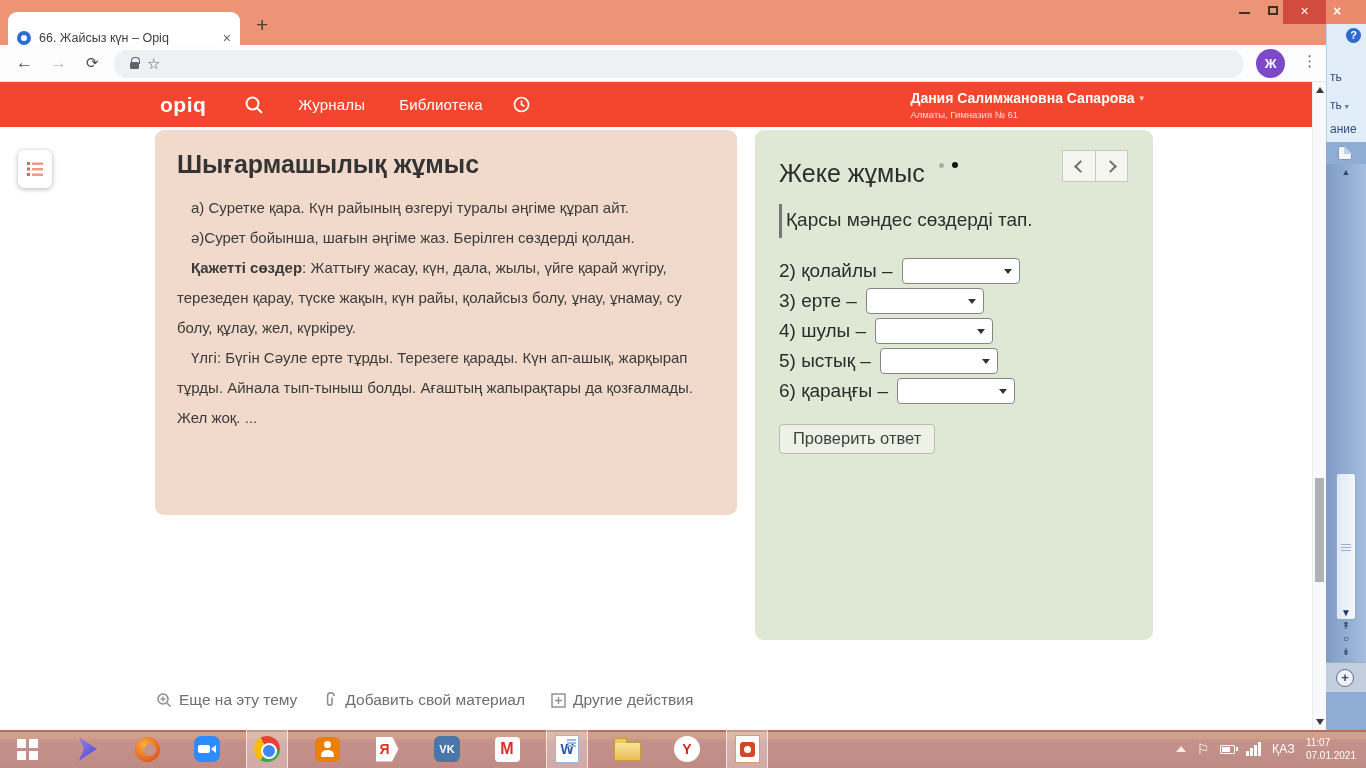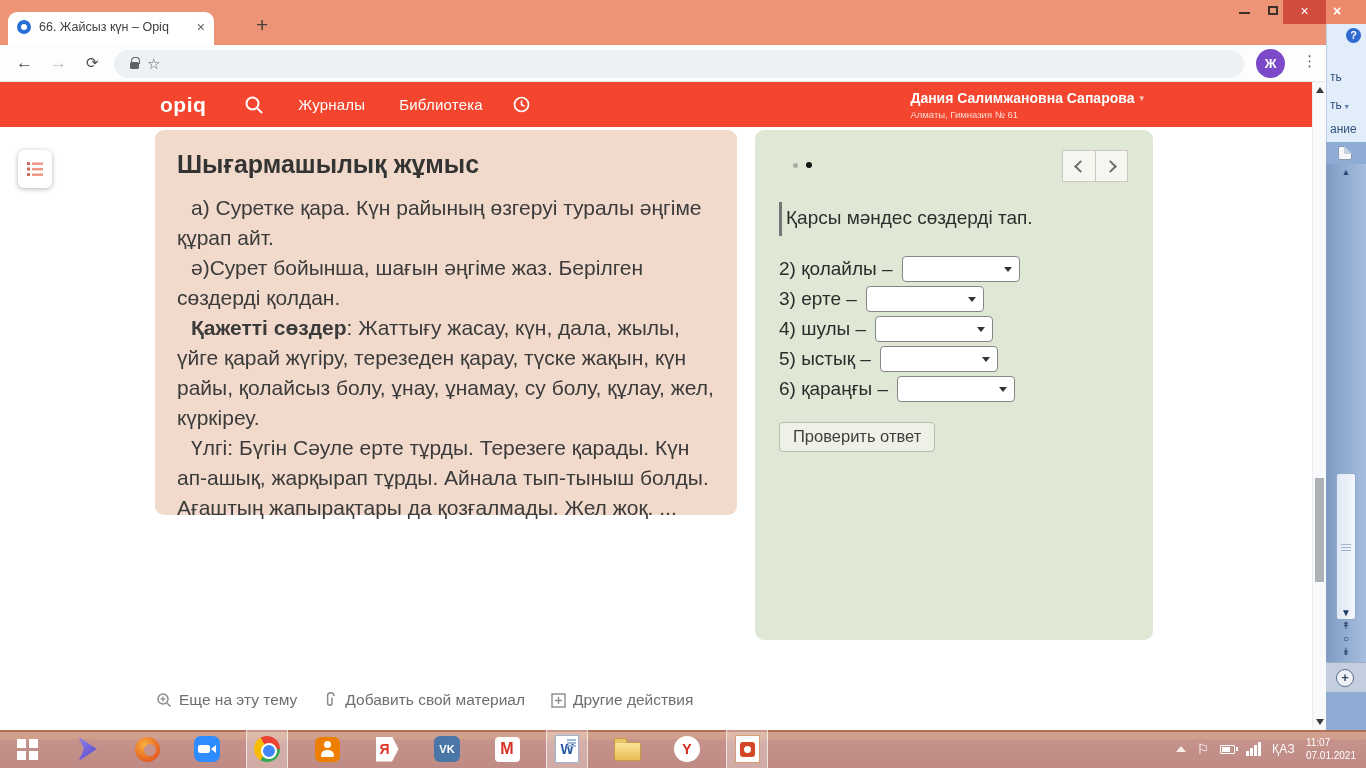--- a/index.html
+++ b/index.html
@@ -25,22 +25,22 @@
   .pp-thumb:before{content:"";position:absolute;left:4px;right:4px;top:50%;height:1px;background:#9fb2cc;box-shadow:0 -3px 0 #9fb2cc,0 3px 0 #9fb2cc;}
   .pp-navs{position:absolute;bottom:4px;left:0;right:0;display:flex;flex-direction:column;align-items:center;gap:1px;
     color:#1f3a66;font-size:10px;line-height:12px;}
   .pp-zoombar{position:absolute;bottom:38px;left:0;right:0;height:30px;background:#c3cfdf;border-top:1px solid #9fb0c6;}
   .pp-zoom{position:absolute;left:10px;top:6px;width:18px;height:18px;border-radius:50%;background:#eef2f7;border:1px solid #5a6e8c;
     color:#37495f;font-size:13px;font-weight:700;text-align:center;line-height:16px;}
 
   
   .chrome{position:absolute;left:0;top:0;width:1326px;height:730px;background:#fff;}
   .titlebar{position:absolute;top:0;left:0;right:0;height:45px;background:#ed9477;}
-  .tab{position:absolute;left:8px;top:12px;width:206px;height:33px;background:#fff;border-radius:9px 9px 0 0;
-    display:flex;align-items:flex-start;padding:8px 9px;}
+  .tab{position:absolute;left:8px;top:12px;width:232px;height:33px;background:#fff;border-radius:9px 9px 0 0;
+    display:flex;align-items:flex-end;padding:0 9px;}
   .favicon{width:14px;height:14px;border-radius:50%;border:4px solid #2a6fd4;flex:none;}
   .tab-title{flex:1;margin-left:8px;font-size:12.5px;color:#3d4043;white-space:nowrap;overflow:hidden;}
   .tab-close{flex:none;color:#5f6368;font-size:14px;line-height:14px;cursor:default;}
   .newtab{position:absolute;left:256px;top:14px;color:#4a4238;font-size:21px;font-weight:300;line-height:21px;}
   .wc-min{position:absolute;right:76px;top:12px;width:11px;height:2px;background:#3a3128;}
   .wc-max{position:absolute;right:48px;top:6px;width:10px;height:9px;border:2px solid #3a3128;background:transparent;}
   .wc-close{position:absolute;right:0;top:0;width:43px;height:24px;background:#d14c3f;color:#fff;
     font-size:14px;text-align:center;line-height:23px;}
 
   .toolbar{position:absolute;top:45px;left:0;right:0;height:37px;background:#fdfdfd;border-bottom:1px solid #e6e6e6;}
@@ -67,21 +67,21 @@
   .hd-name{font-size:14px;font-weight:700;}
   .hd-caret{font-size:9px;color:#ffcfc5;margin-left:5px;vertical-align:2px;}
   .hd-school{font-size:9.5px;color:#ffd8ce;margin-top:4px;}
 
   .toc-btn{position:absolute;left:18px;top:68px;width:34px;height:38px;background:#fff;border-radius:6px;
     box-shadow:0 1px 5px rgba(0,0,0,.3);display:flex;align-items:center;justify-content:center;}
 
   .card{border-radius:9px;position:absolute;color:#3b3b3b;}
   .left-card{left:155px;top:48px;width:582px;height:385px;background:#f1dacb;padding:18px 22px;}
   .lc-title{font-size:25px;font-weight:600;color:#343434;margin:2px 0 14px;}
-  .lc-p{font-size:21px;line-height:30px;margin:0;text-indent:14px;}
+  .lc-p{font-size:15px;line-height:30px;margin:0;text-indent:14px;}
   .bold{font-weight:700;}
 
   .right-card{left:755px;top:48px;width:398px;height:510px;background:#dee8d4;padding:24px 24px;}
   .rc-title{display:inline-block;font-size:25px;font-weight:500;color:#2d2d2d;}
   .dots{display:inline-block;vertical-align:14px;margin-left:6px;}
   .dot{display:inline-block;width:5px;height:5px;border-radius:50%;margin-left:8px;}
   .dot1{background:#a9b0a2;} .dot2{background:#141414;width:6px;height:6px;}
   .rc-nav{position:absolute;right:25px;top:20px;display:flex;border:1px solid #c9c9c0;background:#f6f6f1;}
   .rc-nav-btn{width:32px;height:30px;display:flex;align-items:center;justify-content:center;}
   .rc-nav-btn + .rc-nav-btn{border-left:1px solid #c9c9c0;}
@@ -254,21 +254,21 @@
 
       <div class="card left-card">
         <div class="lc-title">Шығармашылық жұмыс</div>
         <p class="lc-p">а) Суретке қара. Күн райының өзгеруі туралы әңгіме құрап айт.</p>
         <p class="lc-p">ә)Сурет бойынша, шағын әңгіме жаз. Берілген сөздерді қолдан.</p>
         <p class="lc-p"><span class="bold">Қажетті сөздер</span><span>: Жаттығу жасау, күн, дала, жылы, үйге қарай жүгіру, терезеден қарау, түске жақын, күн райы, қолайсыз болу, ұнау, ұнамау, су болу, құлау, жел, күркіреу.</span></p>
         <p class="lc-p">Үлгі: Бүгін Сәуле ерте тұрды. Терезеге қарады. Күн ап-ашық, жарқырап тұрды. Айнала тып-тыныш болды. Ағаштың жапырақтары да қозғалмады. Жел жоқ. ...</p>
       </div>
 
       <div class="card right-card">
-        <span class="dots"><span class="dot dot1"></span><span class="dot dot2"></span></span>
+        <span class="rc-title">Жеке жұмыс</span><span class="dots"><span class="dot dot1"></span><span class="dot dot2"></span></span>
         <div class="rc-nav">
           <span class="rc-nav-btn">
               <i class="chev chev-l"></i>
             </span>
           <span class="rc-nav-btn">
               <i class="chev chev-r"></i>
             </span>
         </div>
         <div class="rc-quote">Қарсы мәндес сөздерді тап.</div>
         <div class="items">

